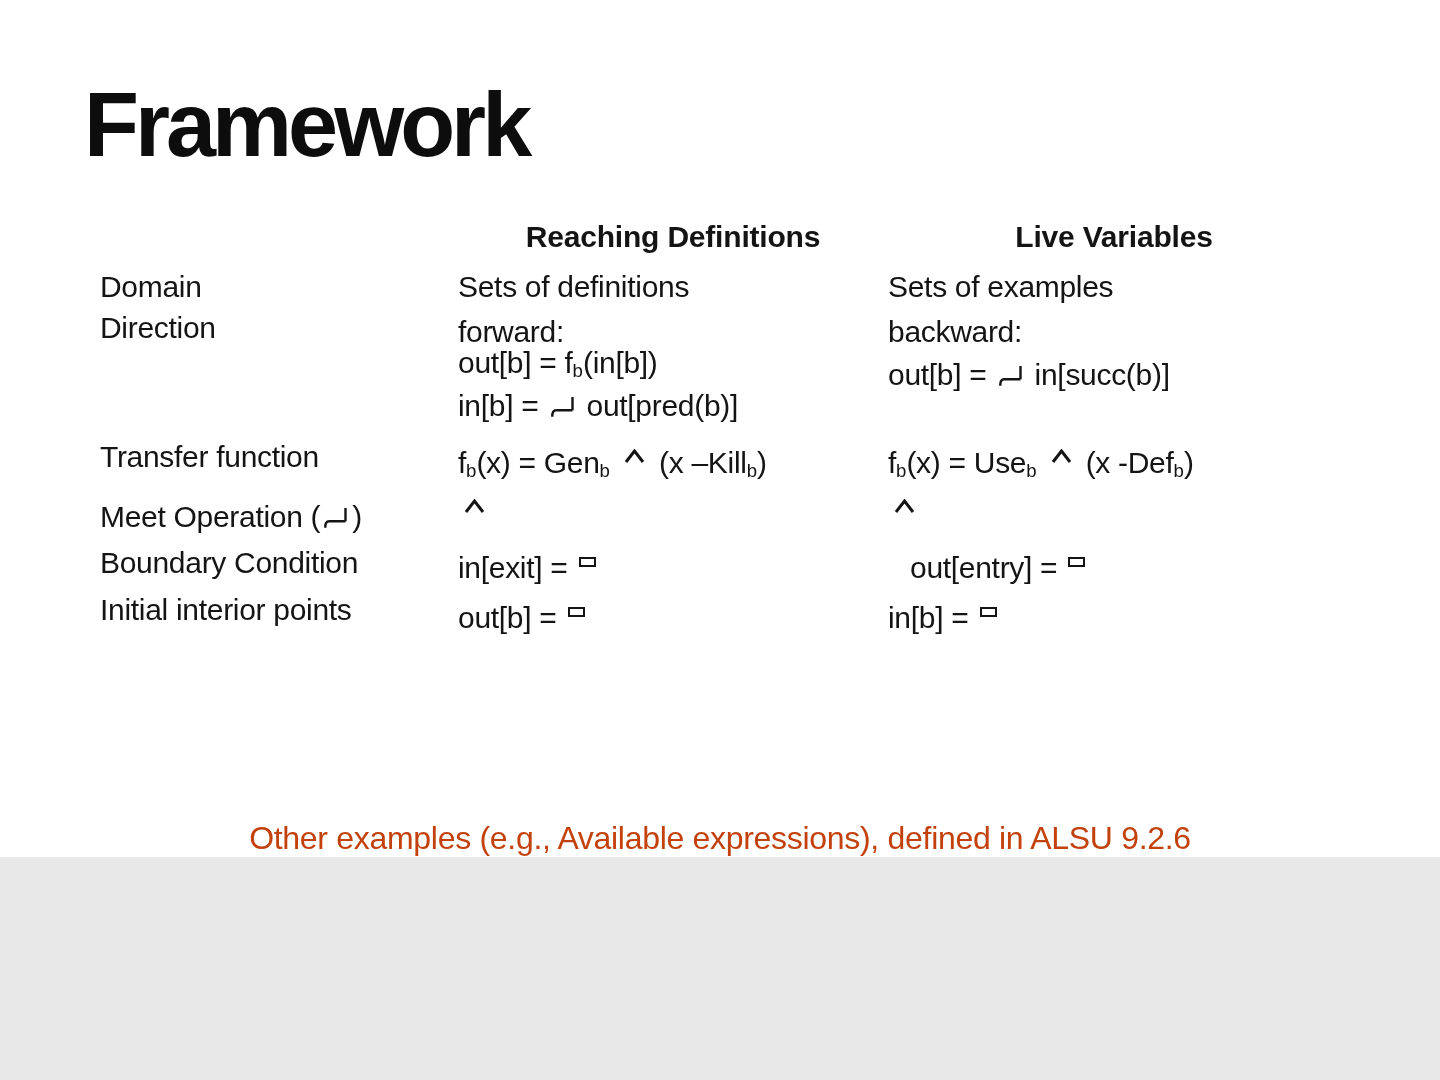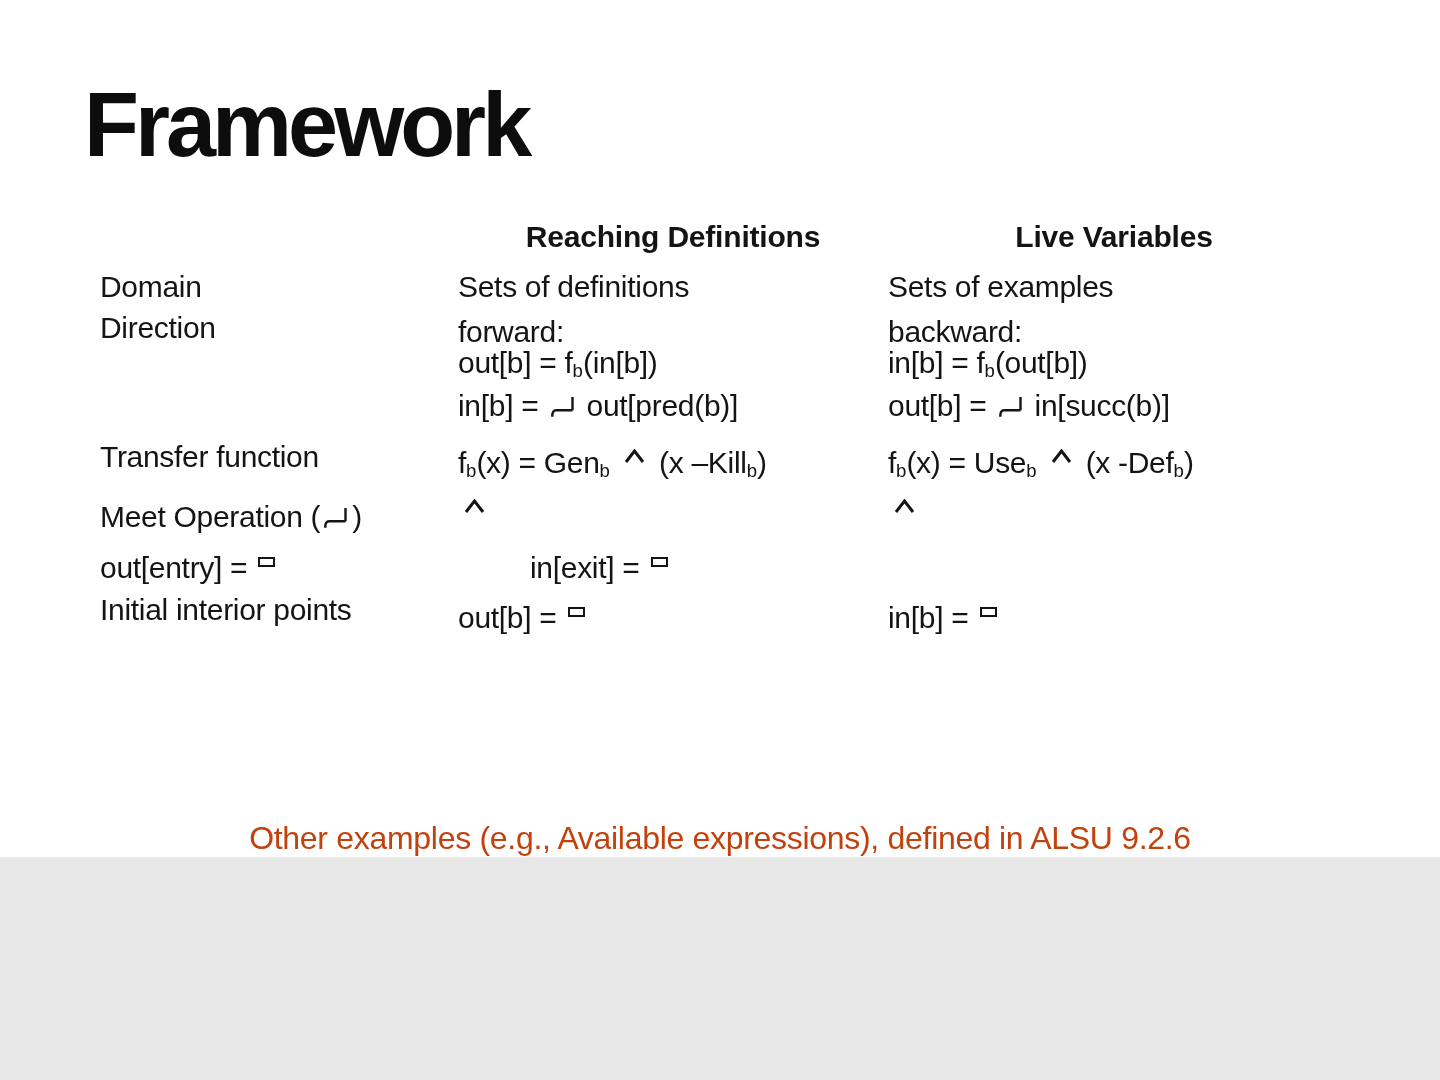--- a/index.html
+++ b/index.html
@@ -79,21 +79,20 @@
       <div class="cell col-label">Direction</div>
       <div class="cell col-rd pt4">
         <div>forward:</div>
         <div>out[b] = f<span class="sub">b</span>(in[b])</div>
         <div class="line3">in[b] = <span class="sym sym-union"><svg viewBox="0 0 26 24" xmlns="http://www.w3.org/2000/svg">
                 <path d="M22.5 3 V16.2 M22.5 16.2 H6.2 C3.4 16.2 2.1 18.7 2.3 22.8" fill="none" stroke="currentColor" stroke-width="2.4"></path>
               </svg></span> out[pred(b)]</div>
       </div>
       <div class="cell col-lv pt4">
         <div>backward:</div>
-        <div>in[b] = f<span class="sub">b</span>(out[b])</div>
         <div class="line3">out[b] = <span class="sym sym-union"><svg viewBox="0 0 26 24" xmlns="http://www.w3.org/2000/svg">
                 <path d="M22.5 3 V16.2 M22.5 16.2 H6.2 C3.4 16.2 2.1 18.7 2.3 22.8" fill="none" stroke="currentColor" stroke-width="2.4"></path>
               </svg></span> in[succ(b)]</div>
       </div>
     </div>
 
     <div class="row r-transfer">
       <div class="cell col-label">Transfer function</div>
       <div class="cell col-rd pt6">f<span class="sub">b</span>(x) = Gen<span class="sub">b</span> <span class="sym sym-meet"><svg viewBox="0 0 21 14" xmlns="http://www.w3.org/2000/svg">
               <path d="M2 13 L10.5 2 L19 13" fill="none" stroke="currentColor" stroke-width="3"></path>
@@ -109,22 +108,23 @@
             </svg></span>)</div>
       <div class="cell col-rd"><span class="sym sym-meet"><svg viewBox="0 0 21 14" xmlns="http://www.w3.org/2000/svg">
               <path d="M2 13 L10.5 2 L19 13" fill="none" stroke="currentColor" stroke-width="3"></path>
             </svg></span></div>
       <div class="cell col-lv"><span class="sym sym-meet"><svg viewBox="0 0 21 14" xmlns="http://www.w3.org/2000/svg">
               <path d="M2 13 L10.5 2 L19 13" fill="none" stroke="currentColor" stroke-width="3"></path>
             </svg></span></div>
     </div>
 
     <div class="row r-boundary">
+      <div class="cell col-label">Boundary Condition</div>
+      <div class="cell col-lv pt5">in[exit] = <span class="sym sym-empty"></span></div>
       <div class="cell col-rd pt5">out[entry] = <span class="sym sym-empty"></span></div>
-      <div class="cell col-lv pt5">in[exit] = <span class="sym sym-empty"></span></div>
     </div>
 
     <div class="row r-initial">
       <div class="cell col-label">Initial interior points</div>
       <div class="cell col-rd pt8">out[b] = <span class="sym sym-empty"></span></div>
       <div class="cell col-lv pt8">in[b] = <span class="sym sym-empty"></span></div>
     </div>
 
   </div>
 

